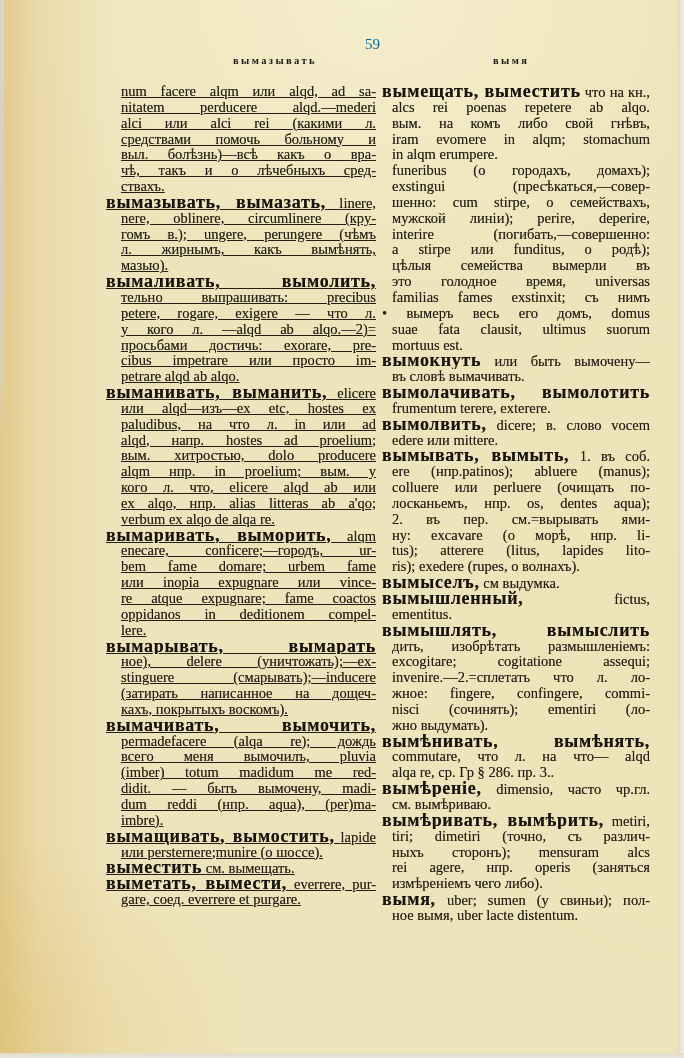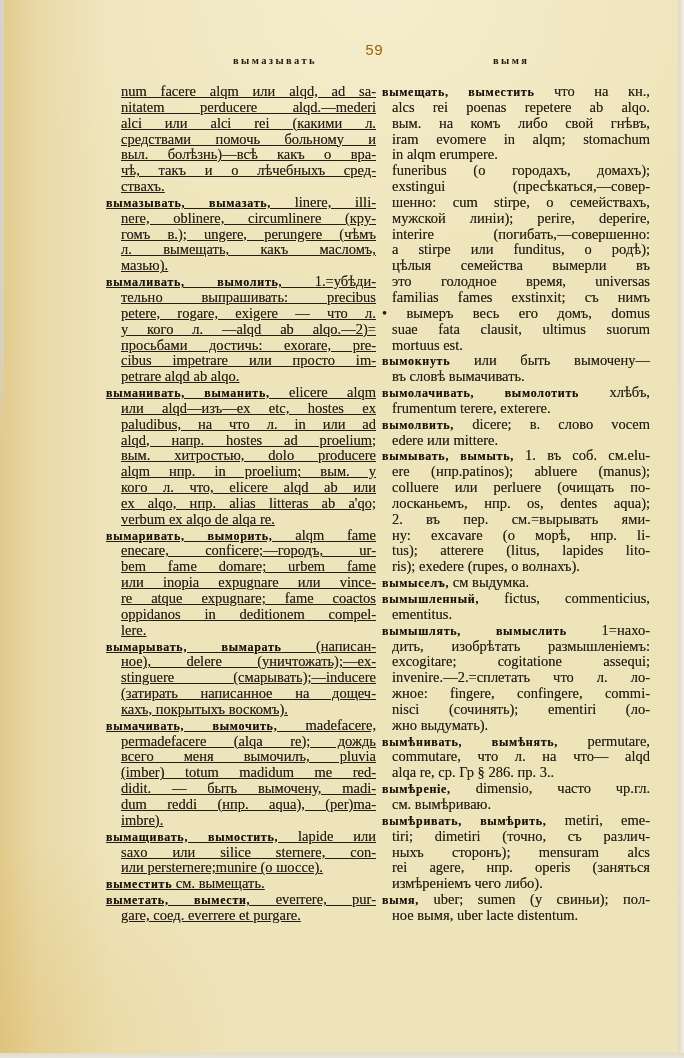--- a/index.html
+++ b/index.html
@@ -32,40 +32,40 @@
   }
 
   .rh {
     position: absolute; top: 55px;
     font-weight: bold; font-size: 10.5px; letter-spacing: 2.4px;
     color: #1e180e;
   }
   .rh-left { left: 193px; margin-left: 40px; }
   .rh-right { left: 493px; }
   .pnum {
-    position: absolute; top: 43px; left: 365px;
-    font-size: 15px; color: #a16207; font-family: Liberation Mono, monospace;
+    position: absolute; top: 36px; left: 365px;
+    font-size: 15px; color: #0369a1;
   }
 
   .col { position: absolute; top: 84px; }
   .col-left { left: 106px; width: 270px; text-decoration: underline; }
   .col-right { left: 382px; width: 268px; }
 
   .line {
     height: 15.85px; line-height: 15.85px; font-size: 14.5px;
     text-align: justify; text-align-last: justify;
     overflow: hidden;
     text-shadow: 0 0 0.5px rgba(35,29,18,0.55);
   }
   .col-left .line.cont { padding-left: 15px; }
   .col-right .line.cont { padding-left: 10px; }
   .line.last { text-align-last: left; }
   .line.marked { text-indent: -10px; }
   .head {
-    font-weight: bold; font-size: 12px; letter-spacing: 0.7px; color: #17120a;
+    font-weight: bold; font-size: 18px; letter-spacing: 0.7px; color: #17120a;
   }
 </style>
 </head>
 <body>
 
 <div class="paper"></div>
 <div class="edge-left"></div>
 <div class="edge-right"></div>
 <div class="edge-bottom"></div>
 
@@ -82,21 +82,21 @@
       <div class="line cont">alci или alci rei (какими л.</div>
       <div class="line cont">средствами помочь больному и</div>
       <div class="line cont">выл. болѣзнь)—всѣ какъ о вра-</div>
       <div class="line cont">чѣ, такъ и о лѣчебныхъ сред-</div>
       <div class="line cont last">ствахъ.</div>
     </div>
     <div class="entry">
       <div class="line first"><span class="head">вымазывать, вымазать,</span> <span>linere, illi-</span></div>
       <div class="line cont">nere, oblinere, circumlinere (кру-</div>
       <div class="line cont">гомъ в.); ungere, perungere (чѣмъ</div>
-      <div class="line cont">л. вымещать, какъ масломъ,</div>
+      <div class="line cont">л. жирнымъ, какъ вымѣнять,</div>
       <div class="line cont last">мазью).</div>
     </div>
     <div class="entry">
       <div class="line first"><span class="head">вымаливать, вымолить,</span> <span>1.=убѣди-</span></div>
       <div class="line cont">тельно выпрашивать: precibus</div>
       <div class="line cont">petere, rogare, exigere — что л.</div>
       <div class="line cont">у кого л. —alqd ab alqo.—2)=</div>
       <div class="line cont">просьбами достичь: exorare, pre-</div>
       <div class="line cont">cibus impetrare или просто im-</div>
       <div class="line cont last">petrare alqd ab alqo.</div>
@@ -132,21 +132,20 @@
       <div class="line first"><span class="head">вымачивать, вымочить,</span> <span>madefacere,</span></div>
       <div class="line cont">permadefacere (alqa re); дождь</div>
       <div class="line cont">всего меня вымочилъ, pluvia</div>
       <div class="line cont">(imber) totum madidum me red-</div>
       <div class="line cont">didit. — быть вымочену, madi-</div>
       <div class="line cont">dum reddi (нпр. aqua), (per)ma-</div>
       <div class="line cont last">imbre).</div>
     </div>
     <div class="entry">
       <div class="line first"><span class="head">вымащивать, вымостить,</span> <span>lapide или</span></div>
-      <div class="line cont">saxo или silice sternere, con-</div>
       <div class="line cont last">или persternere;munire (о шоссе).</div>
     </div>
     <div class="entry">
       <div class="line first last"><span class="head">выместить</span> <span>см. вымещать.</span></div>
     </div>
     <div class="entry">
       <div class="line first"><span class="head">выметать, вымести,</span> <span>everrere, pur-</span></div>
       <div class="line cont last">gare, соед. everrere et purgare.</div>
     </div>
   </div>

